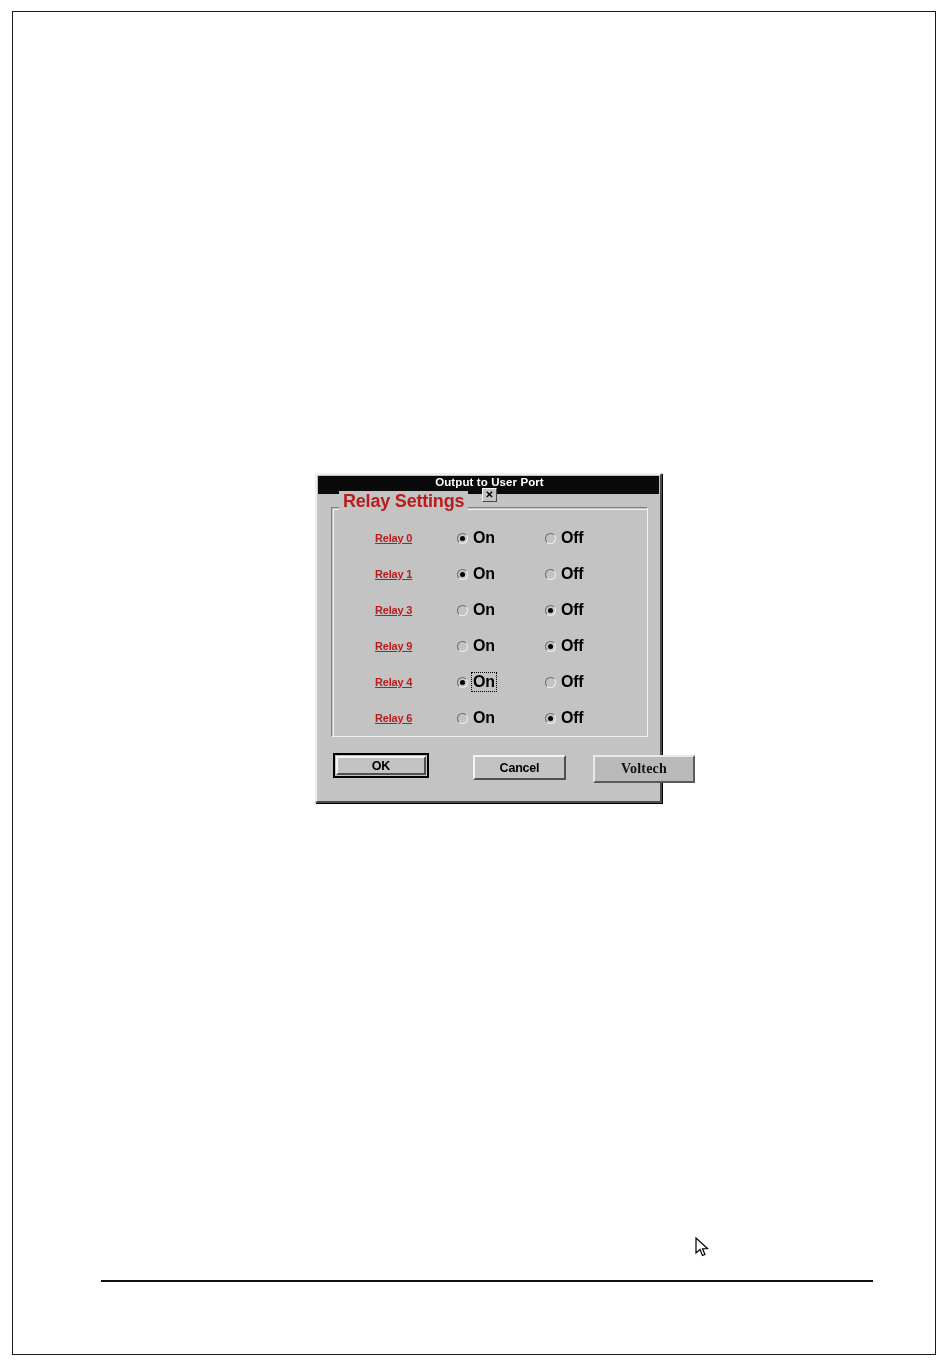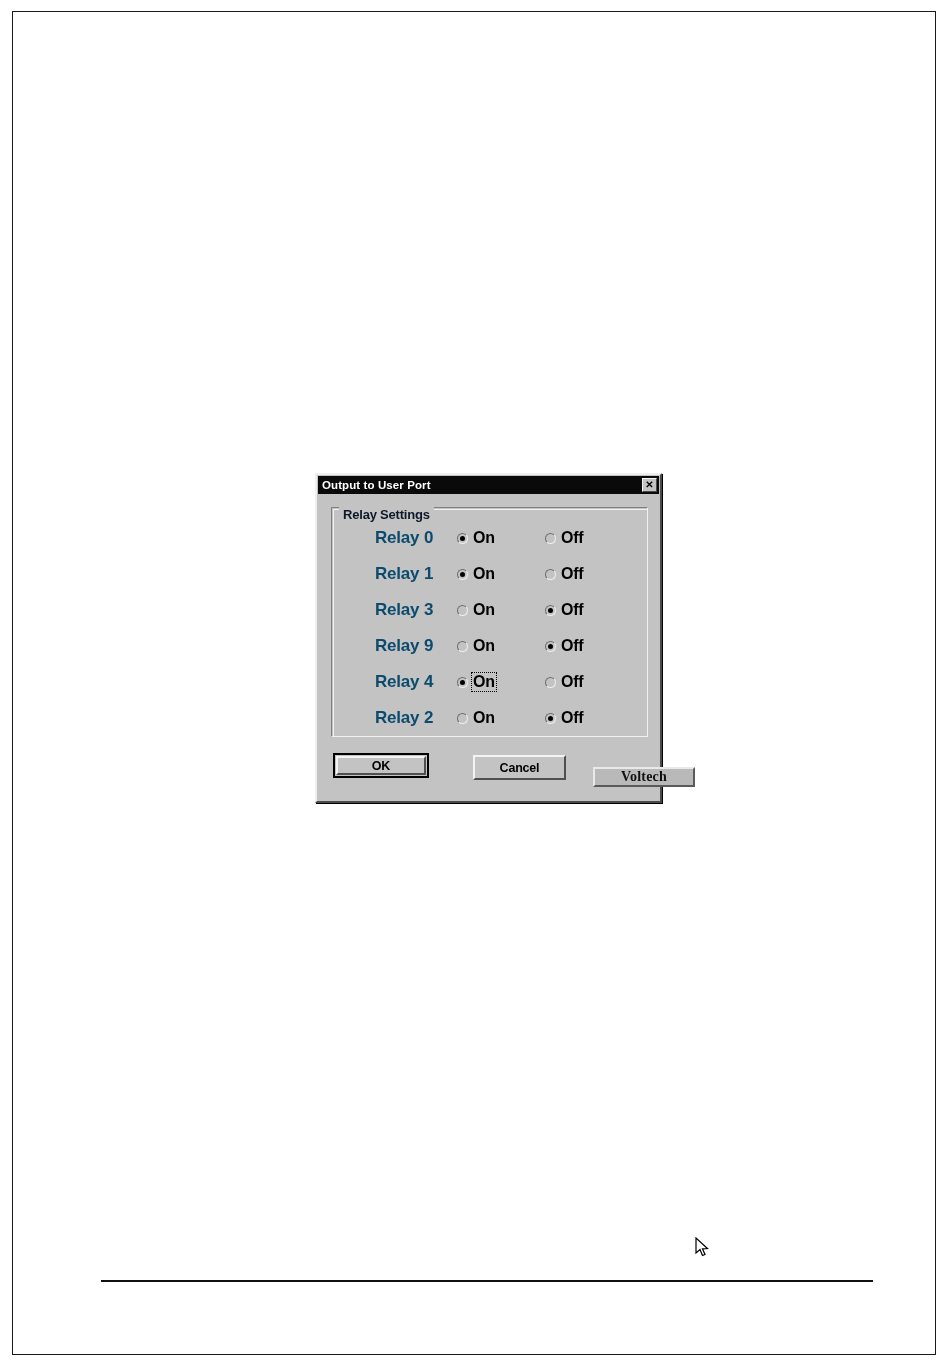--- a/index.html
+++ b/index.html
@@ -54,20 +54,21 @@
   }
   .titlebar {
     height: 18px;
     background: #0a0a0a;
     color: #ffffff;
     display: flex;
     align-items: center;
     justify-content: space-between;
     padding: 0 2px 0 4px;
     margin: 1px;
+    flex-direction: column;
   }
   .titlebar-text {
     font-size: 11.5px;
     font-weight: bold;
     letter-spacing: 0.1px;
     white-space: nowrap;
     font-family: "Liberation Sans", sans-serif;
   }
   .close-btn {
     width: 15px;
@@ -104,46 +105,47 @@
     left: 1px;
     top: 1px;
     right: -1px;
     bottom: -1px;
     border-top: 1px solid #f0f0f0;
     border-left: 1px solid #f0f0f0;
   }
   .group-legend {
     position: absolute;
     left: 22px;
-    top: 32px;
+    top: 16px;
     background: #c3c3c3;
     padding: 0 4px;
-    font-size: 13px;
-    font-weight: bold;
-    color: #0f172a;
+    font-size: 18px;
+    font-weight: bold;
+    color: #b91c1c;
     letter-spacing: -0.2px;
   }
 
   
   .relay-row {
     position: absolute;
     left: 20px;
     width: 300px;
     height: 22px;
     display: flex;
     align-items: center;
   }
   .relay-label {
     width: 120px;
-    font-size: 17px;
-    font-weight: bold;
-    color: #0c4a6e;
+    font-size: 11px;
+    font-weight: bold;
+    color: #b91c1c;
     letter-spacing: -0.2px;
     padding-left: 38px;
     box-sizing: border-box;
+    text-decoration: underline;
   }
   .radio-group {
     display: flex;
     align-items: center;
     width: 88px;
   }
   .radio {
     width: 11px;
     height: 11px;
     border-radius: 50%;
@@ -214,23 +216,23 @@
     align-items: center;
     justify-content: center;
     box-sizing: border-box;
   }
   #ok-btn  { left: 16px;  top: 278px; width: 96px; }
   #cancel-btn { left: 156px; top: 280px; width: 93px; }
 
   .logo-btn {
     position: absolute;
     left: 276px;
-    top: 292px;
+    top: 280px;
     width: 102px;
-    height: 20px;
+    height: 28px;
     background: #b9b9b9;
     border-top: 2px solid #e9e9e9;
     border-left: 2px solid #e9e9e9;
     border-right: 2px solid #5a5a5a;
     border-bottom: 2px solid #5a5a5a;
     box-sizing: border-box;
     display: flex;
     align-items: center;
     justify-content: center;
     overflow: hidden;
@@ -326,21 +328,21 @@
         <span class="radio checked"></span>
         <span class="radio-text focused">On</span>
       </span>
       <span class="radio-group">
         <span class="radio"></span>
         <span class="radio-text">Off</span>
       </span>
     </div>
 
     <div class="relay-row" style="top:232px">
-      <span class="relay-label">Relay 2</span>
+      <span class="relay-label">Relay 6</span>
       <span class="radio-group">
         <span class="radio"></span>
         <span class="radio-text">On</span>
       </span>
       <span class="radio-group">
         <span class="radio checked"></span>
         <span class="radio-text">Off</span>
       </span>
     </div>
 

